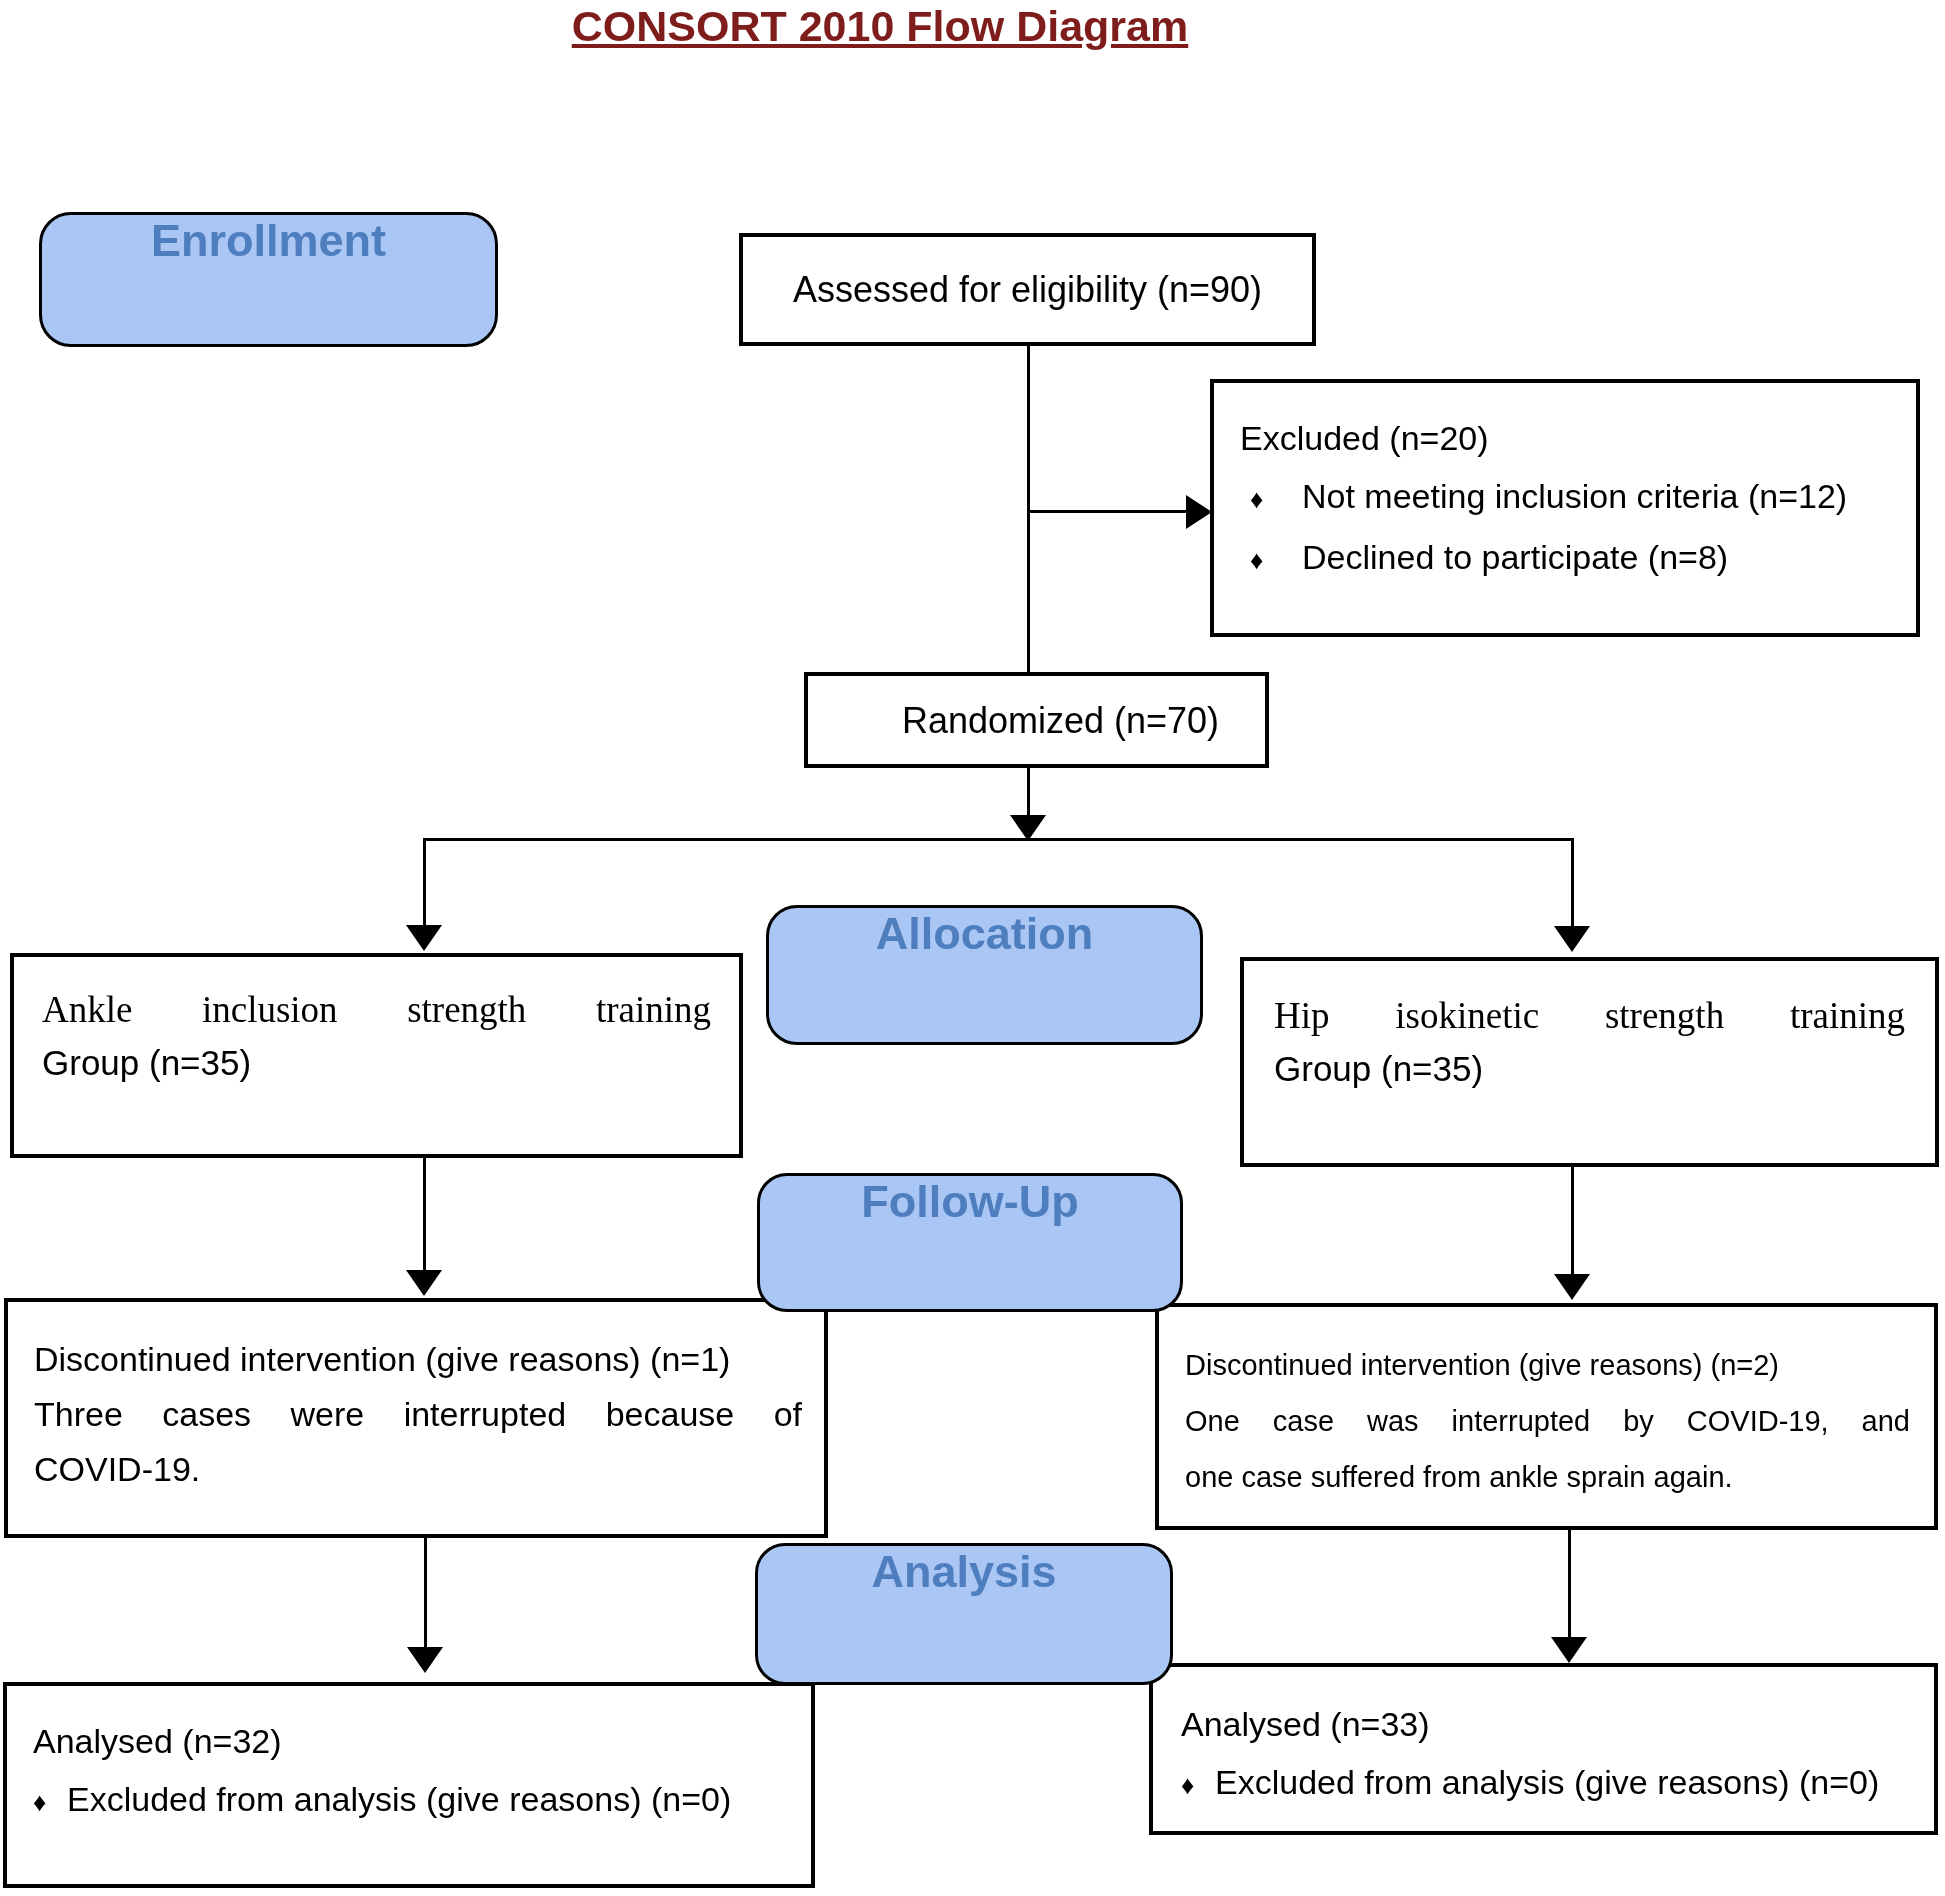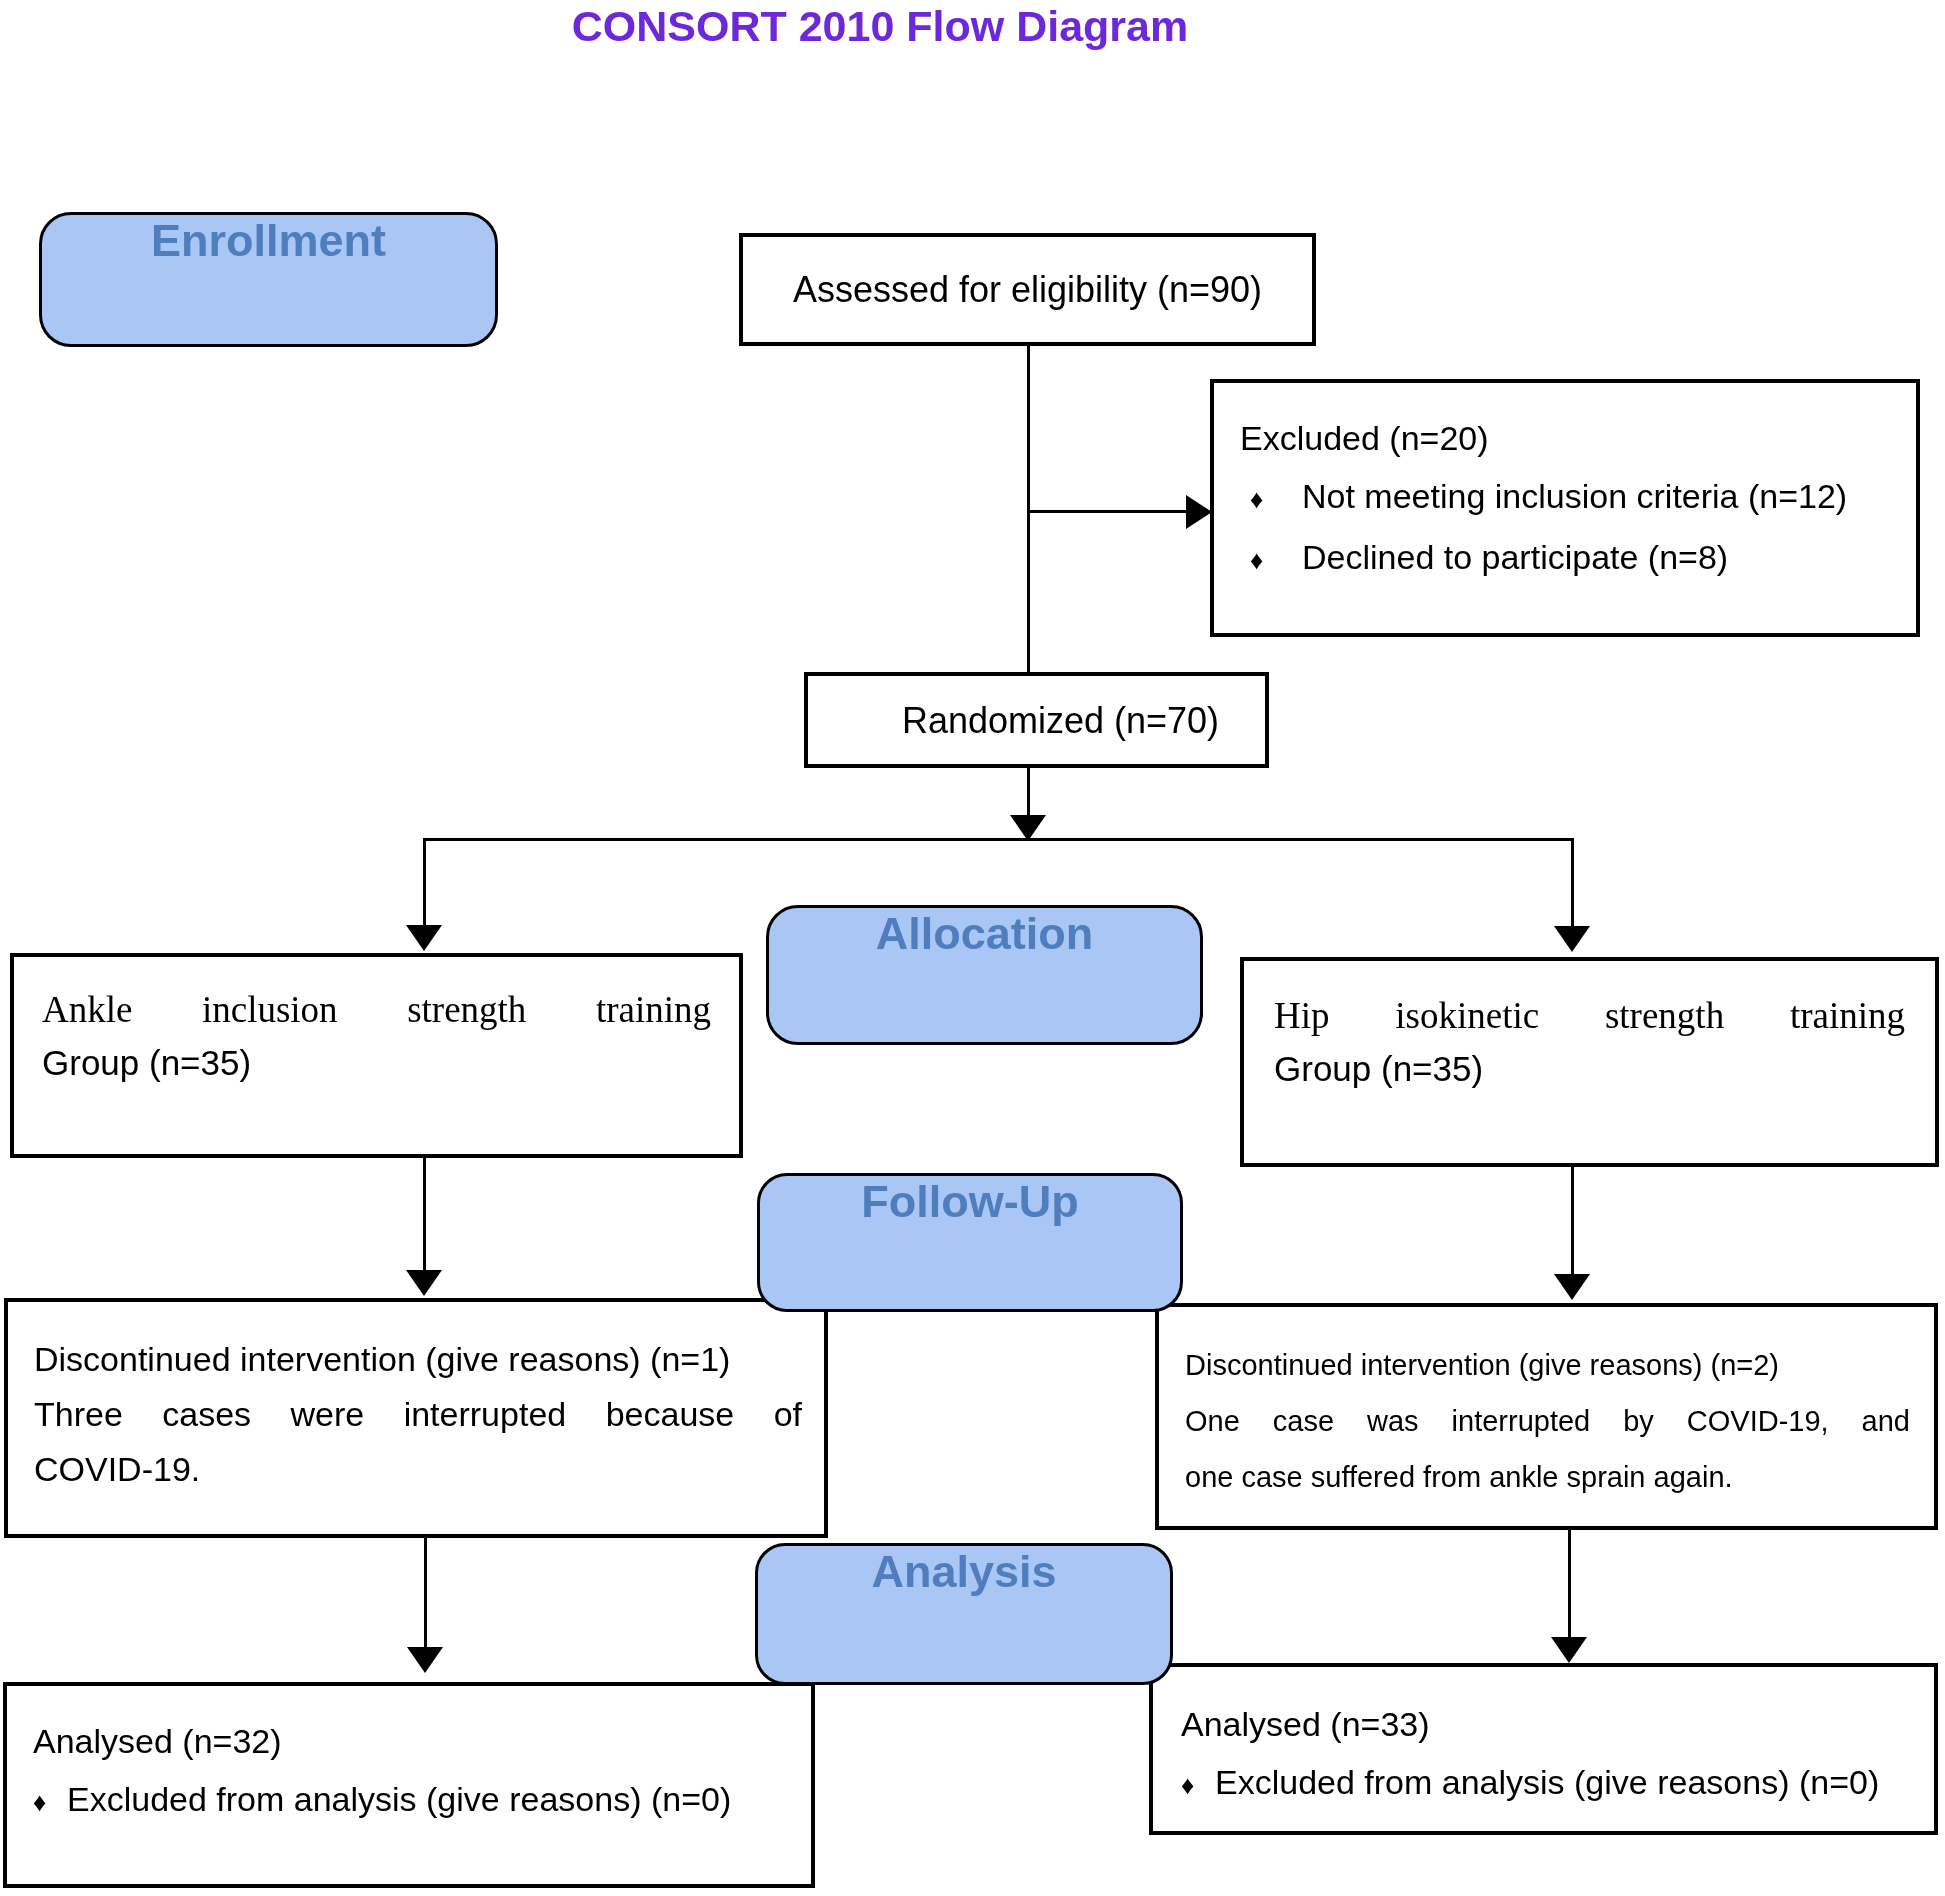--- a/index.html
+++ b/index.html
@@ -7,21 +7,21 @@
     --pill-text:#4E7EBD;
     --line:#000000;
   }
   html,body{margin:0;padding:0;background:#ffffff;}
   .canvas{
     position:relative;width:1945px;height:1896px;background:#ffffff;
     font-family:"Liberation Sans", sans-serif;color:#000;
   }
   .title{
     position:absolute;left:420px;top:2px;width:920px;text-align:center;
-    font-size:43px;font-weight:bold;color:#6d28d9;letter-spacing:0px;
+    font-size:43px;font-weight:bold;color:#7f1d1d;letter-spacing:0px;text-decoration:underline;
   }
   .pill{
     position:absolute;background:var(--pill-fill);border:3px solid #000;
     border-radius:32px;display:flex;align-items:flex-start;justify-content:center;
     font-weight:bold;font-size:45px;color:var(--pill-text);z-index:6;
     box-sizing:border-box;
   }
   .box{
     position:absolute;background:#fff;border:4px solid #000;box-sizing:border-box;
     font-size:34px;line-height:55px;overflow:hidden;z-index:2;
@@ -73,21 +73,21 @@
   <div class="ah-down" style="left:1554px;top:1274px;"></div>
 
   <div class="vl" style="left:424px;top:1538px;height:109px;"></div>
   <div class="ah-down" style="left:407px;top:1647px;"></div>
   <div class="vl" style="left:1568px;top:1530px;height:107px;"></div>
   <div class="ah-down" style="left:1551px;top:1637px;"></div>
 
   <div class="pill" style="left:39px;top:212px;width:459px;height:135px;">
     <span>Enrollment</span>
   </div>
-  <div class="pill" style="left:766px;top:905px;width:437px;height:140px;">
+  <div class="pill" style="left:766px;top:905px;width:437px;height:140px;border-radius:31px;">
     <span>Allocation</span>
   </div>
   <div class="pill" style="left:757px;top:1173px;width:426px;height:139px;border-radius:30px;">
     <span>Follow-Up</span>
   </div>
   <div class="pill" style="left:755px;top:1543px;width:418px;height:142px;border-radius:30px;">
     <span>Analysis</span>
   </div>
 
   <div class="box center" style="left:739px;top:233px;width:577px;height:113px;">

